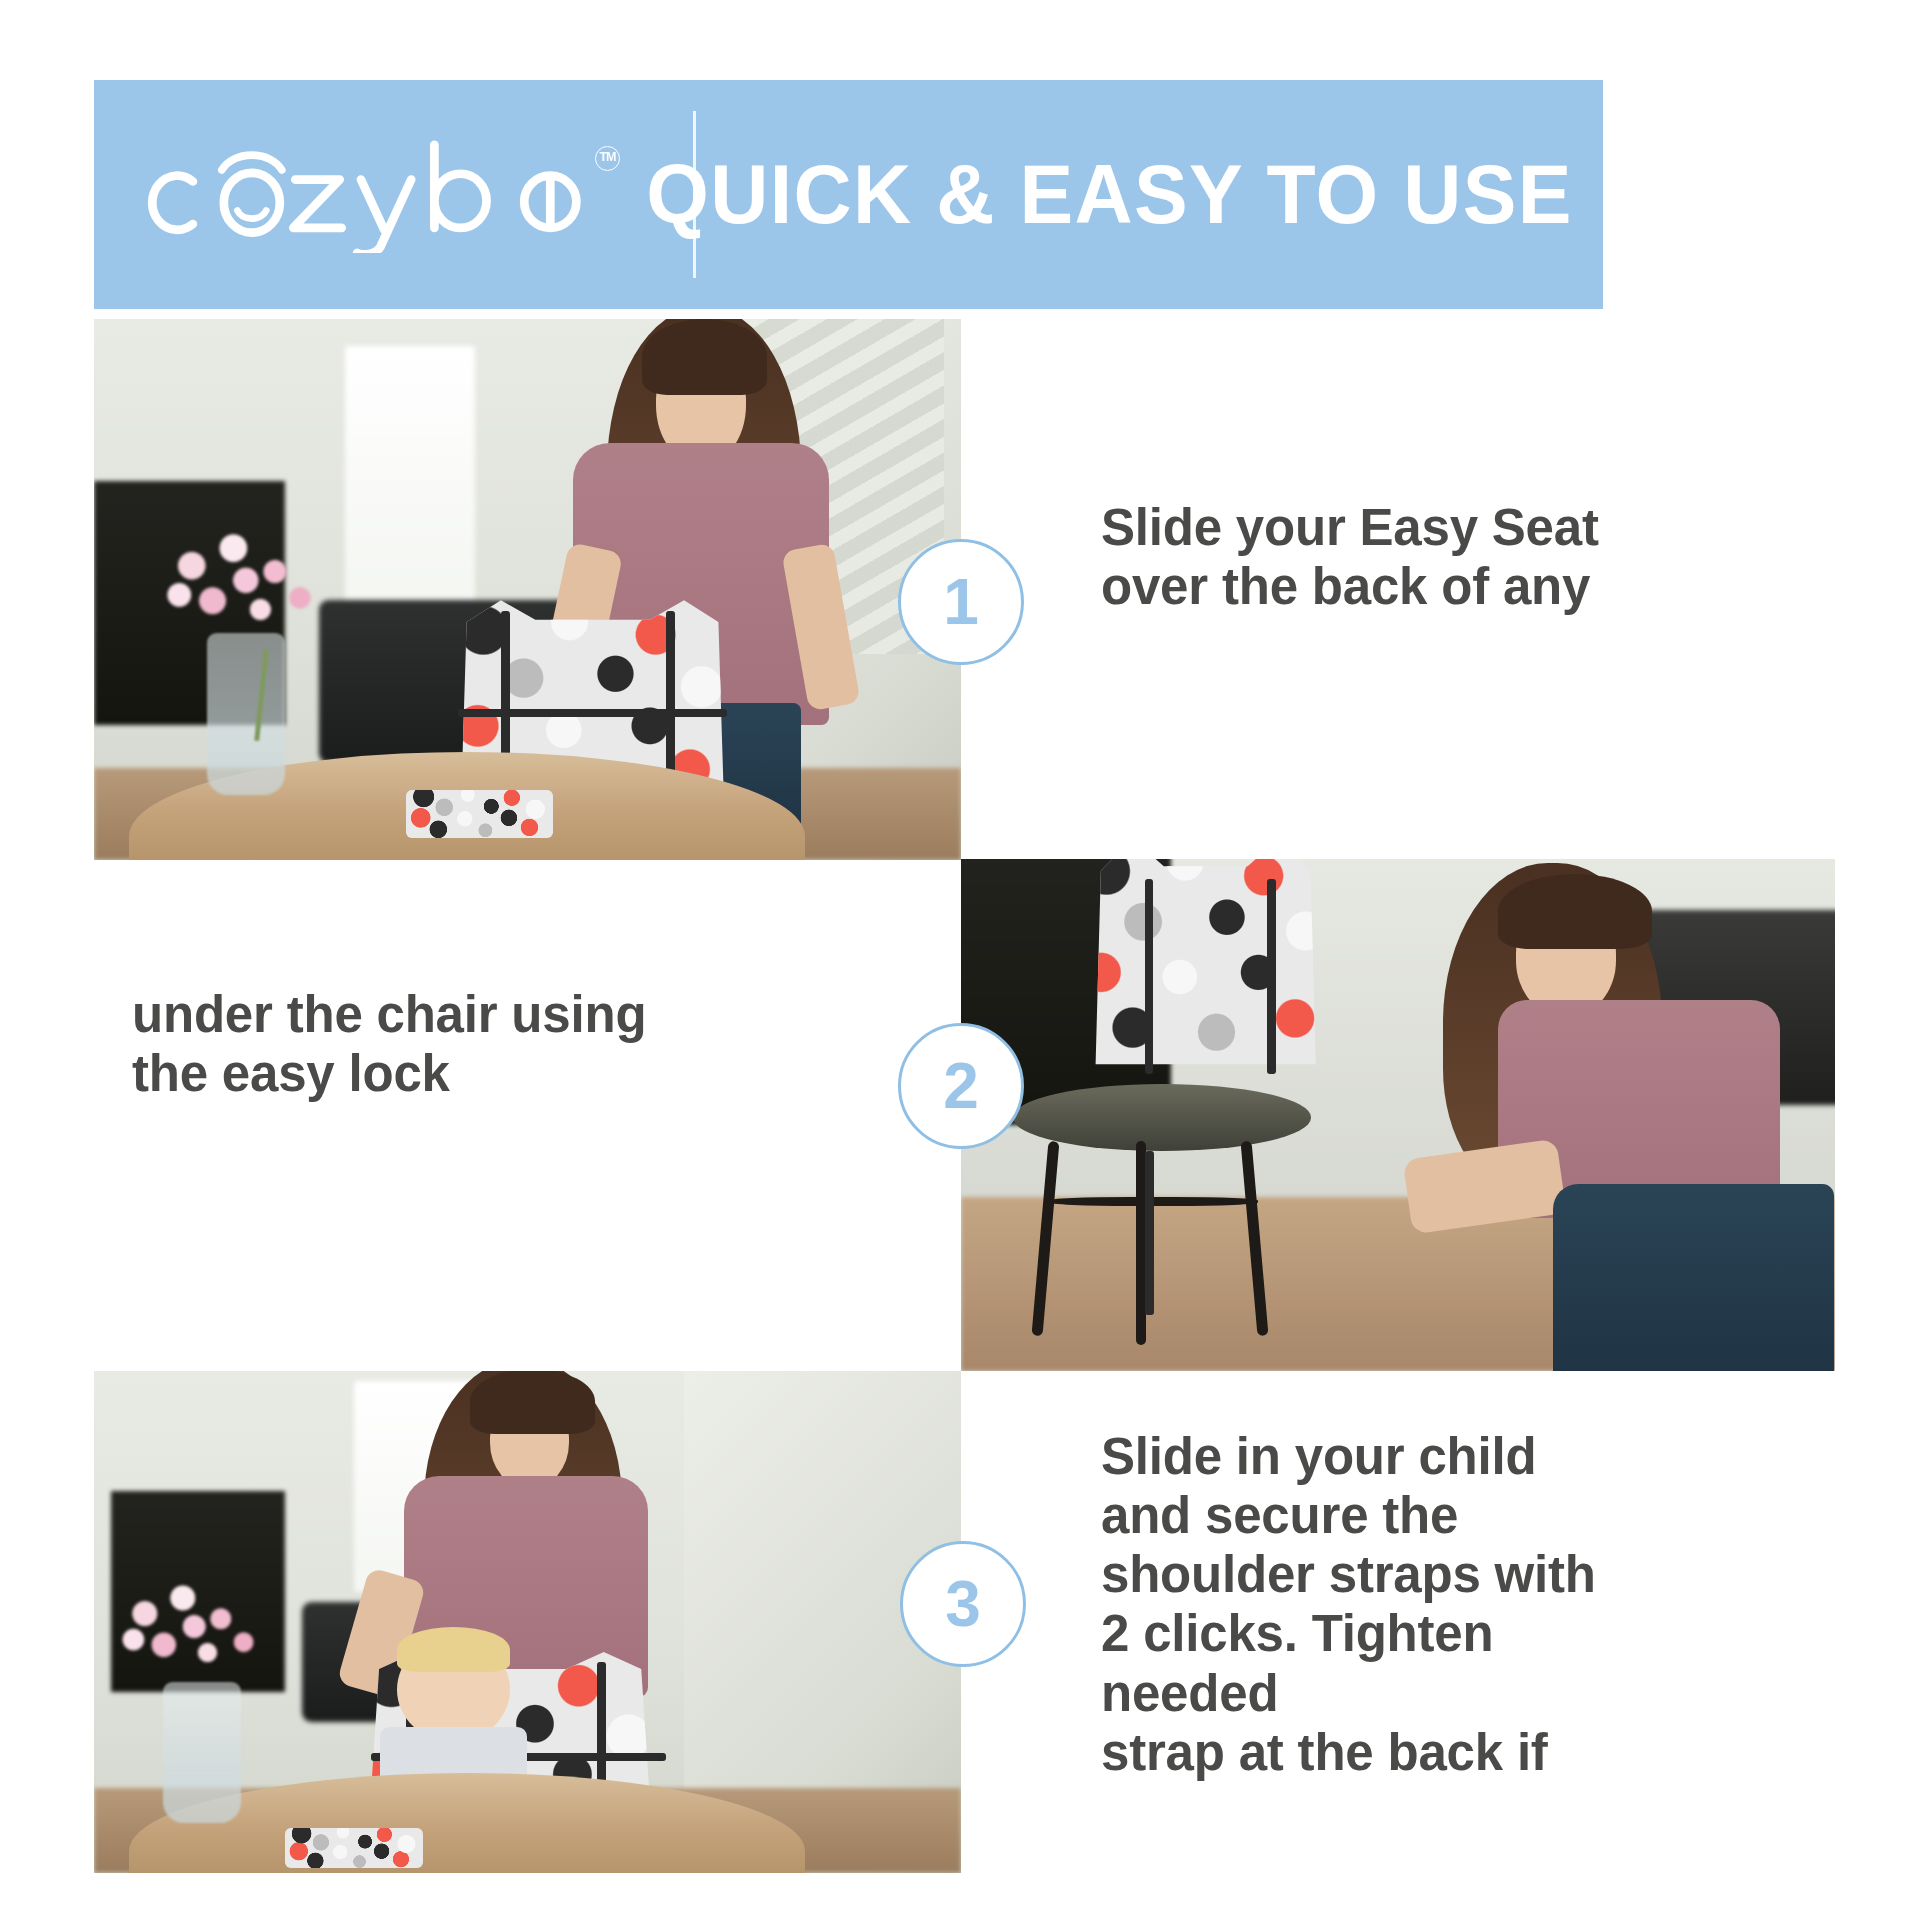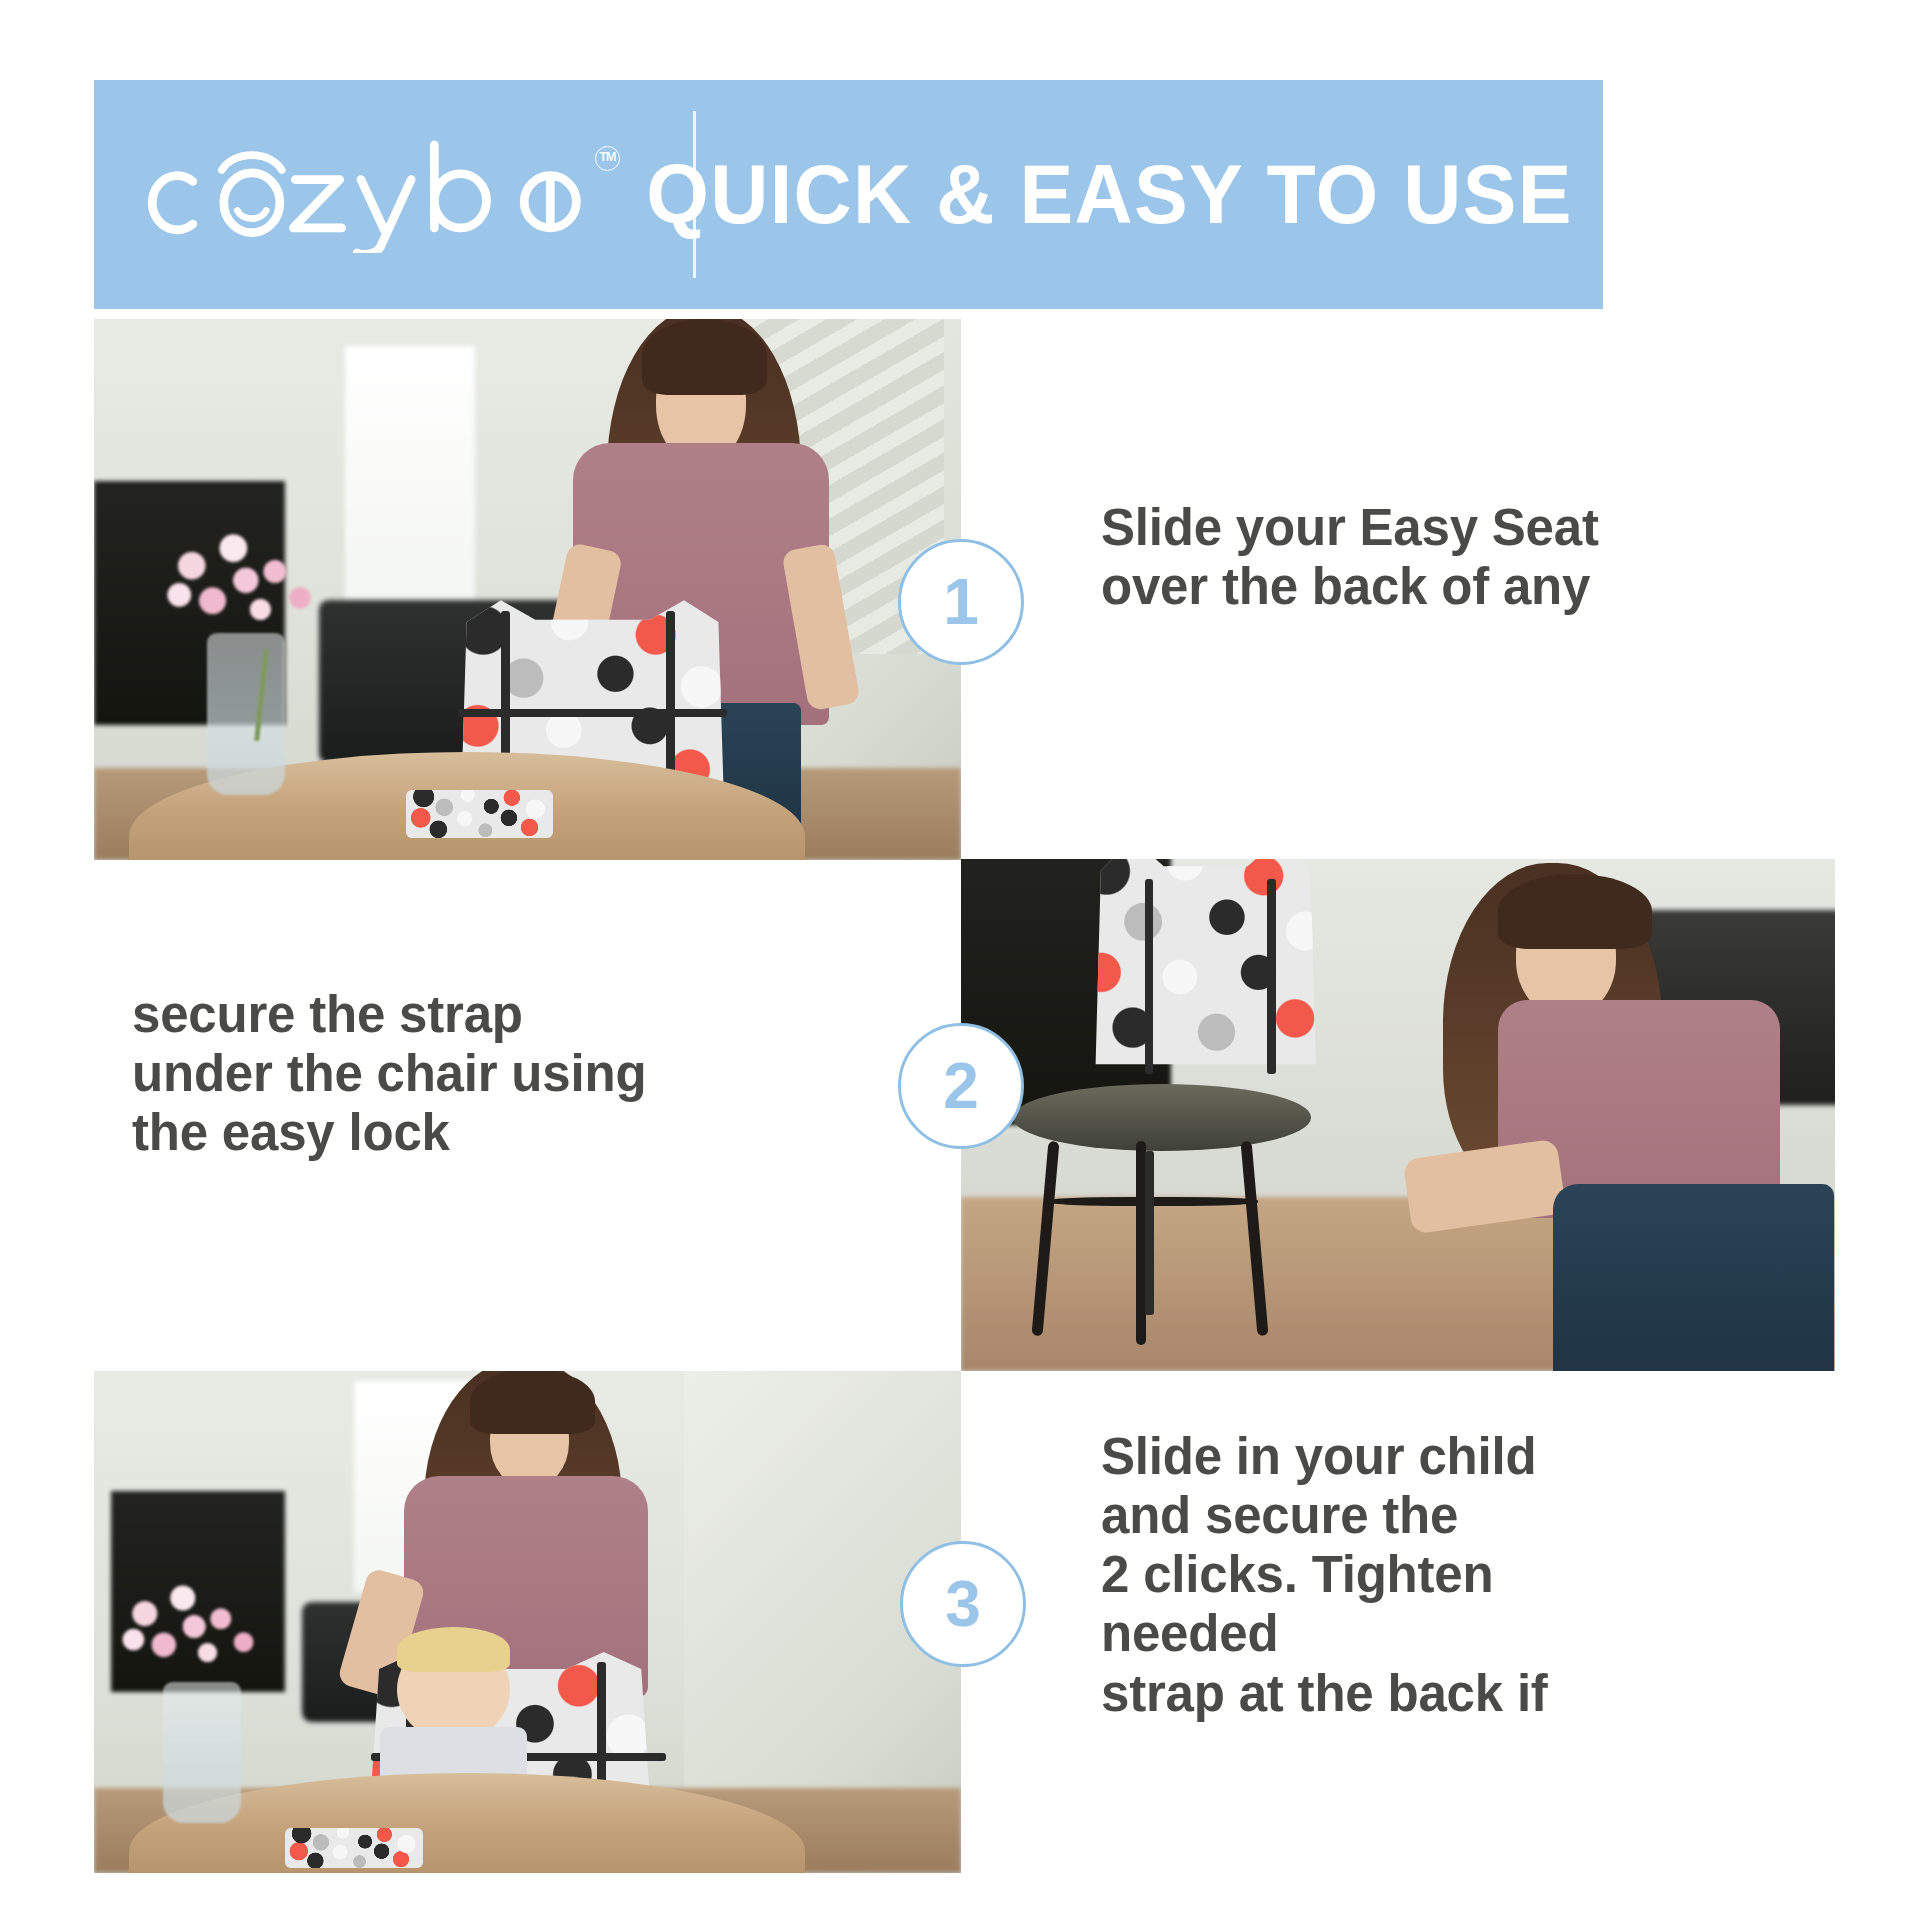--- a/index.html
+++ b/index.html
@@ -290,28 +290,28 @@
       <div class="seat" style="left:22%;bottom:1%;width:16%;height:8%;border-radius:5.8px;"></div>
     </div>
   </div>
 
   <div class="step-text" id="text1">
     <div>Slide your Easy Seat</div>
     <div>over the back of any</div>
   </div>
 
   <div class="step-text" id="text2">
-    <div>secure the strap</div>
     <div>under the chair using</div>
     <div>the easy lock</div>
   </div>
 
   <div class="step-text" id="text3">
     <div>Slide in your child</div>
     <div>and secure the</div>
+    <div>shoulder straps with</div>
     <div>2 clicks. Tighten</div>
     <div>needed</div>
     <div>strap at the back if</div>
   </div>
 
   <div class="badge" id="badge1">1</div>
   <div class="badge" id="badge2">2</div>
   <div class="badge" id="badge3">3</div>
 
 </div>

